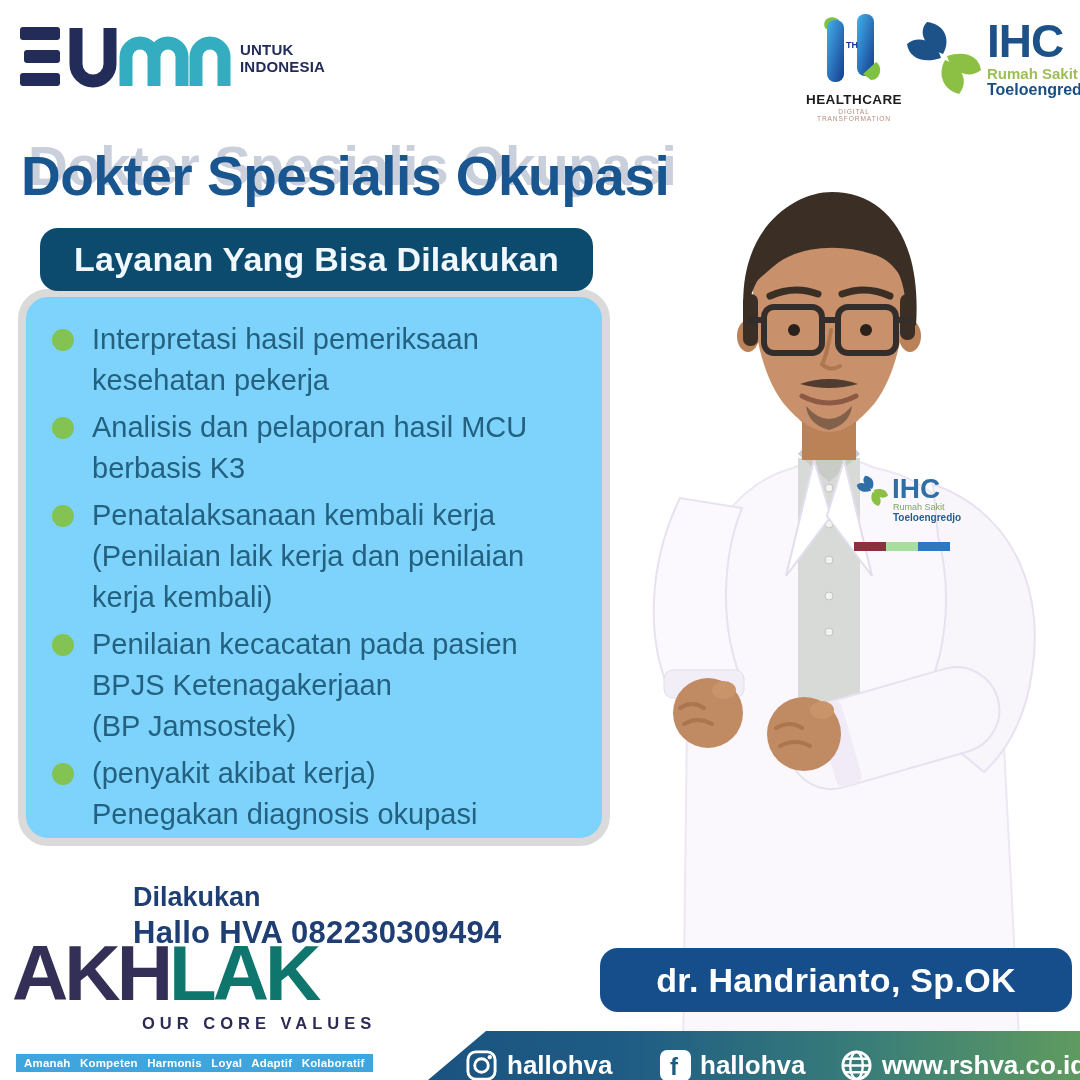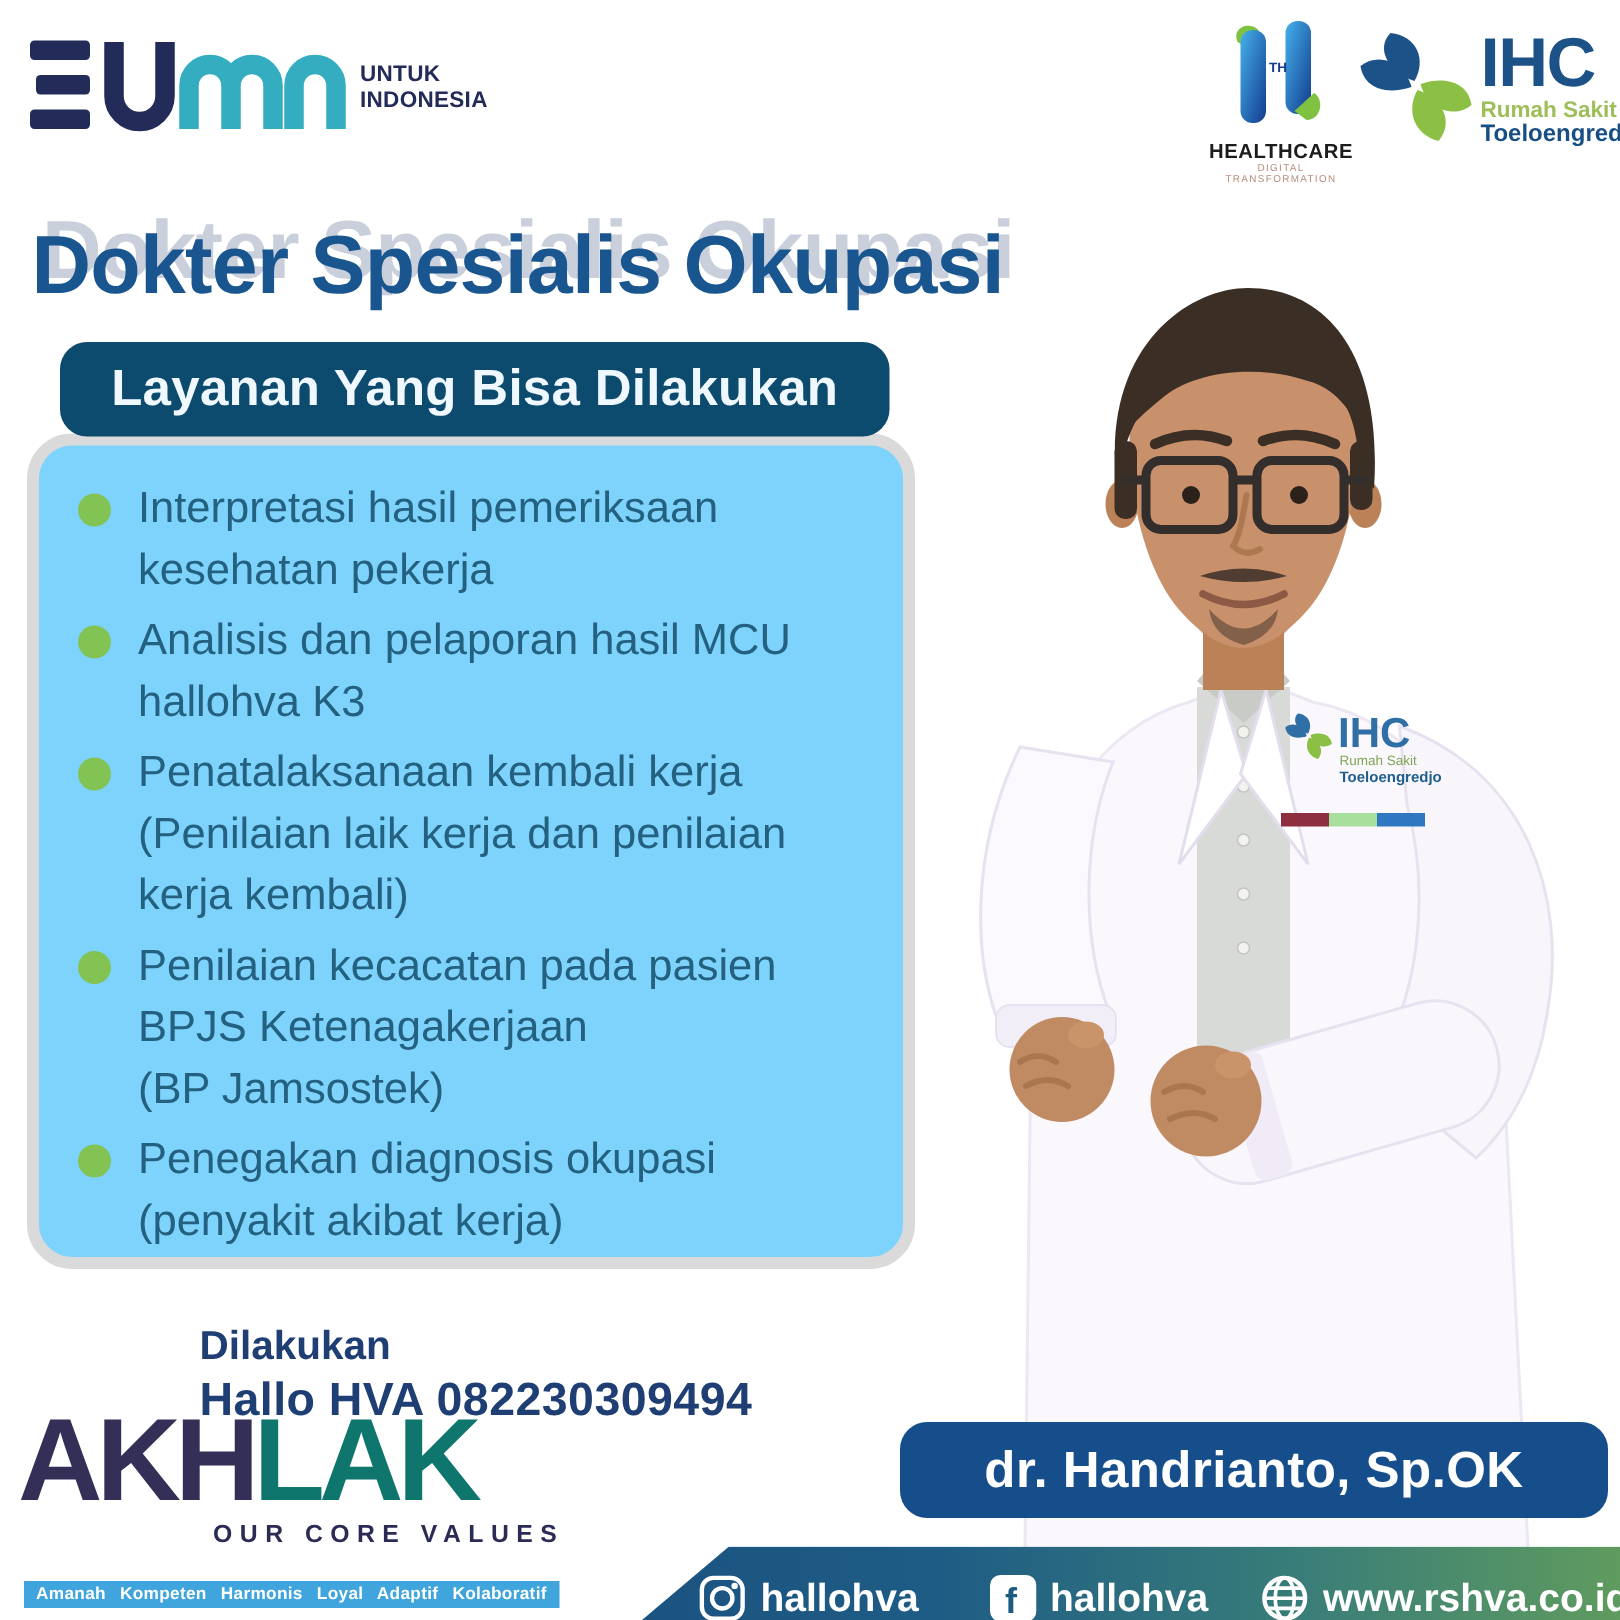--- a/index.html
+++ b/index.html
@@ -130,38 +130,38 @@
   <div class="card">
     <ul class="svc-list">
       <li class="svc-item">
         <span class="svc-dot"></span>
         <div class="svc-line">Interpretasi hasil pemeriksaan</div>
         <div class="svc-line">kesehatan pekerja</div>
       </li>
       <li class="svc-item">
         <span class="svc-dot"></span>
         <div class="svc-line">Analisis dan pelaporan hasil MCU</div>
-        <div class="svc-line">hallohva K3</div>
+        <div class="svc-line">berbasis K3</div>
       </li>
       <li class="svc-item">
         <span class="svc-dot"></span>
         <div class="svc-line">Penatalaksanaan kembali kerja</div>
         <div class="svc-line">(Penilaian laik kerja dan penilaian</div>
         <div class="svc-line">kerja kembali)</div>
       </li>
       <li class="svc-item">
         <span class="svc-dot"></span>
         <div class="svc-line">Penilaian kecacatan pada pasien</div>
         <div class="svc-line">BPJS Ketenagakerjaan</div>
         <div class="svc-line">(BP Jamsostek)</div>
       </li>
       <li class="svc-item">
         <span class="svc-dot"></span>
+        <div class="svc-line">(penyakit akibat kerja)</div>
         <div class="svc-line">Penegakan diagnosis okupasi</div>
-        <div class="svc-line">(penyakit akibat kerja)</div>
       </li>
     </ul>
   </div>
 
   <svg class="doctor" width="492" height="890" viewBox="0 0 492 890">
 
     <path d="M95 890 L100 470 C102 372 150 315 205 300 L230 290 H262 L287 300 C352 312 402 370 410 462 L432 890 Z" fill="#FAF8FC" stroke="#ECE7F3" stroke-width="2"></path>
 
     <path d="M345 316 C432 348 456 432 444 504 C438 548 420 582 396 604 L326 546 C358 500 366 430 350 368 Z" fill="#F8F6FB" stroke="#E8E2F0" stroke-width="2"></path>
 

